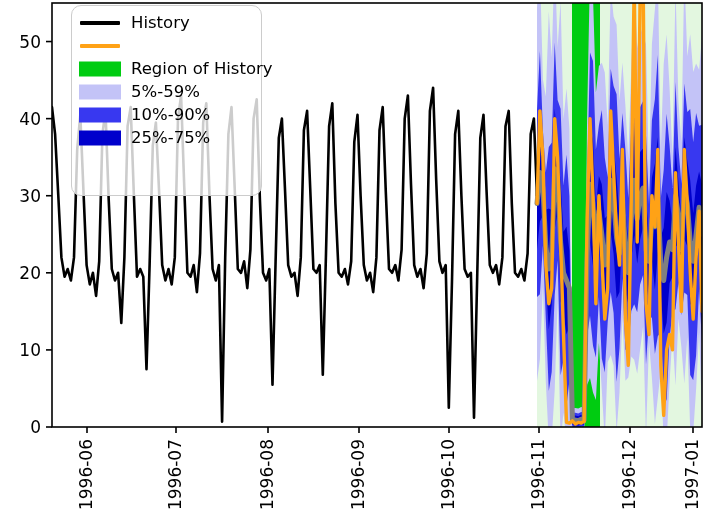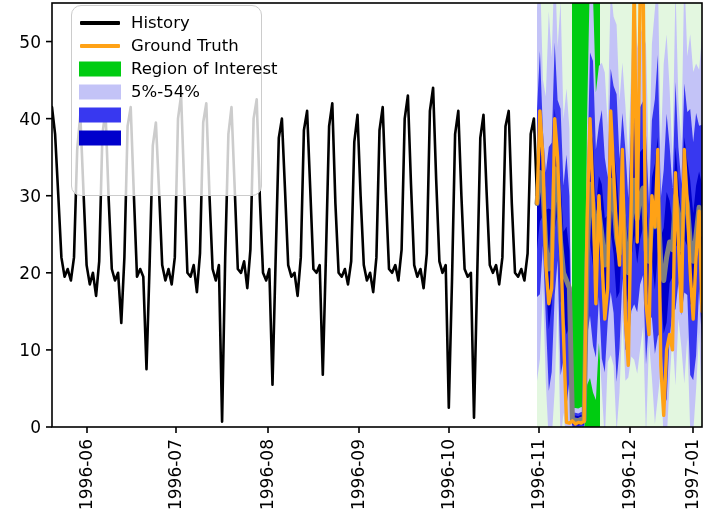--- a/index.html
+++ b/index.html
@@ -86,38 +86,39 @@
     <div class="lrow">
       <span class="lkey">
           <i class="ln" style="background:#000000"></i>
         </span>
       <span class="ltxt">History</span>
     </div>
     <div class="lrow">
       <span class="lkey">
           <i class="ln" style="background:#ffa216"></i>
         </span>
-      <span class="ltxt">Ground Truth</span>
     </div>
     <div class="lrow">
       <span class="lkey">
           <i class="pt" style="background:#00cc11"></i>
         </span>
-      <span class="ltxt">Region of Interest</span>
+      <span class="ltxt">Region of History</span>
     </div>
     <div class="lrow">
       <span class="lkey">
           <i class="pt" style="background:#c3c3f7"></i>
         </span>
-      <span class="ltxt">5%-54%</span>
+      <span class="ltxt">5%-59%</span>
     </div>
     <div class="lrow">
       <span class="lkey">
           <i class="pt" style="background:#3838f0"></i>
         </span>
+      <span class="ltxt">10%-90%</span>
     </div>
     <div class="lrow">
       <span class="lkey">
           <i class="pt" style="background:#0000cc"></i>
         </span>
+      <span class="ltxt">25%-75%</span>
     </div>
   </div>
 </div>
 
 </body></html>

